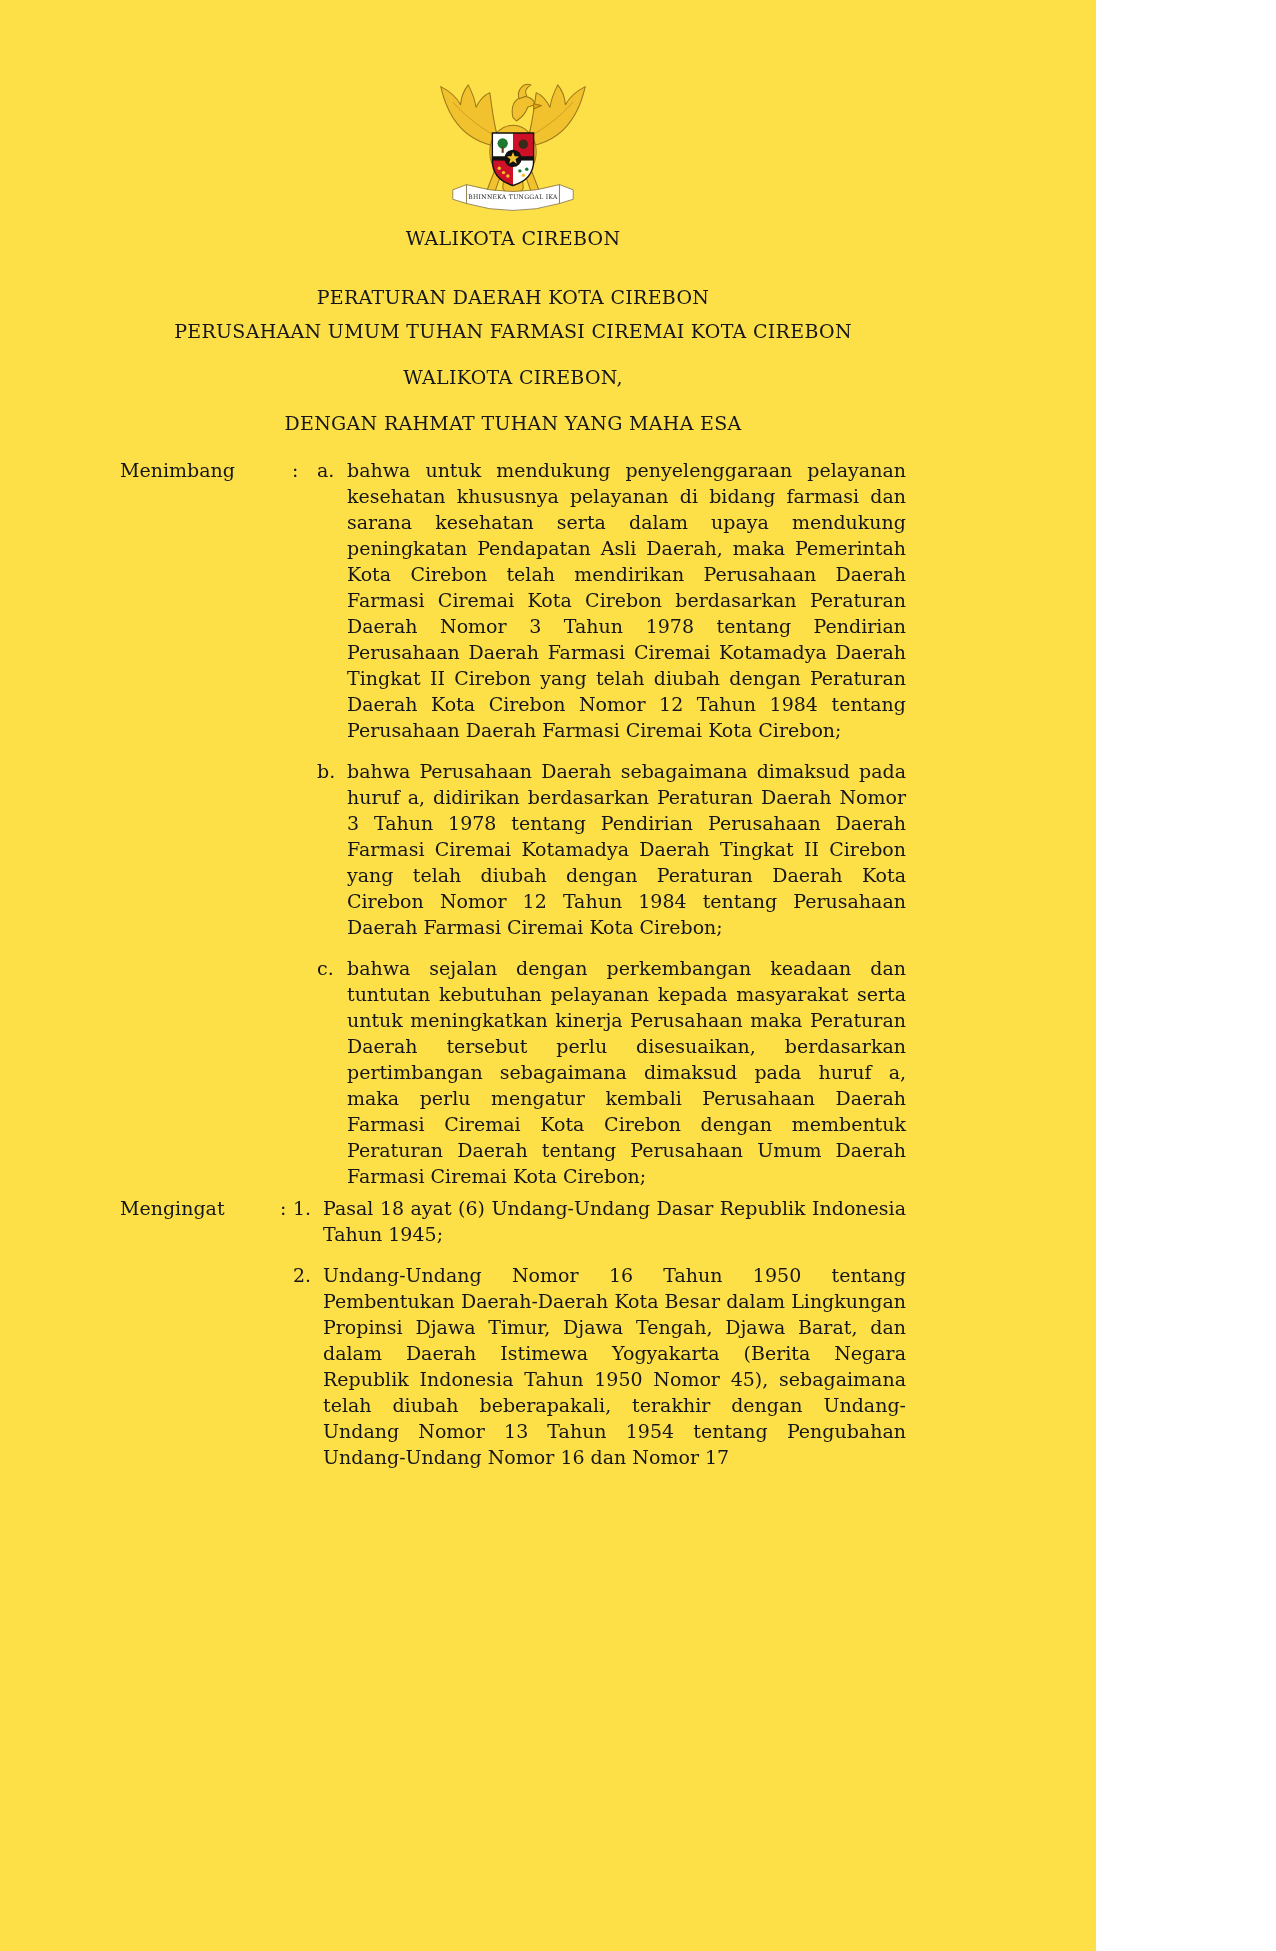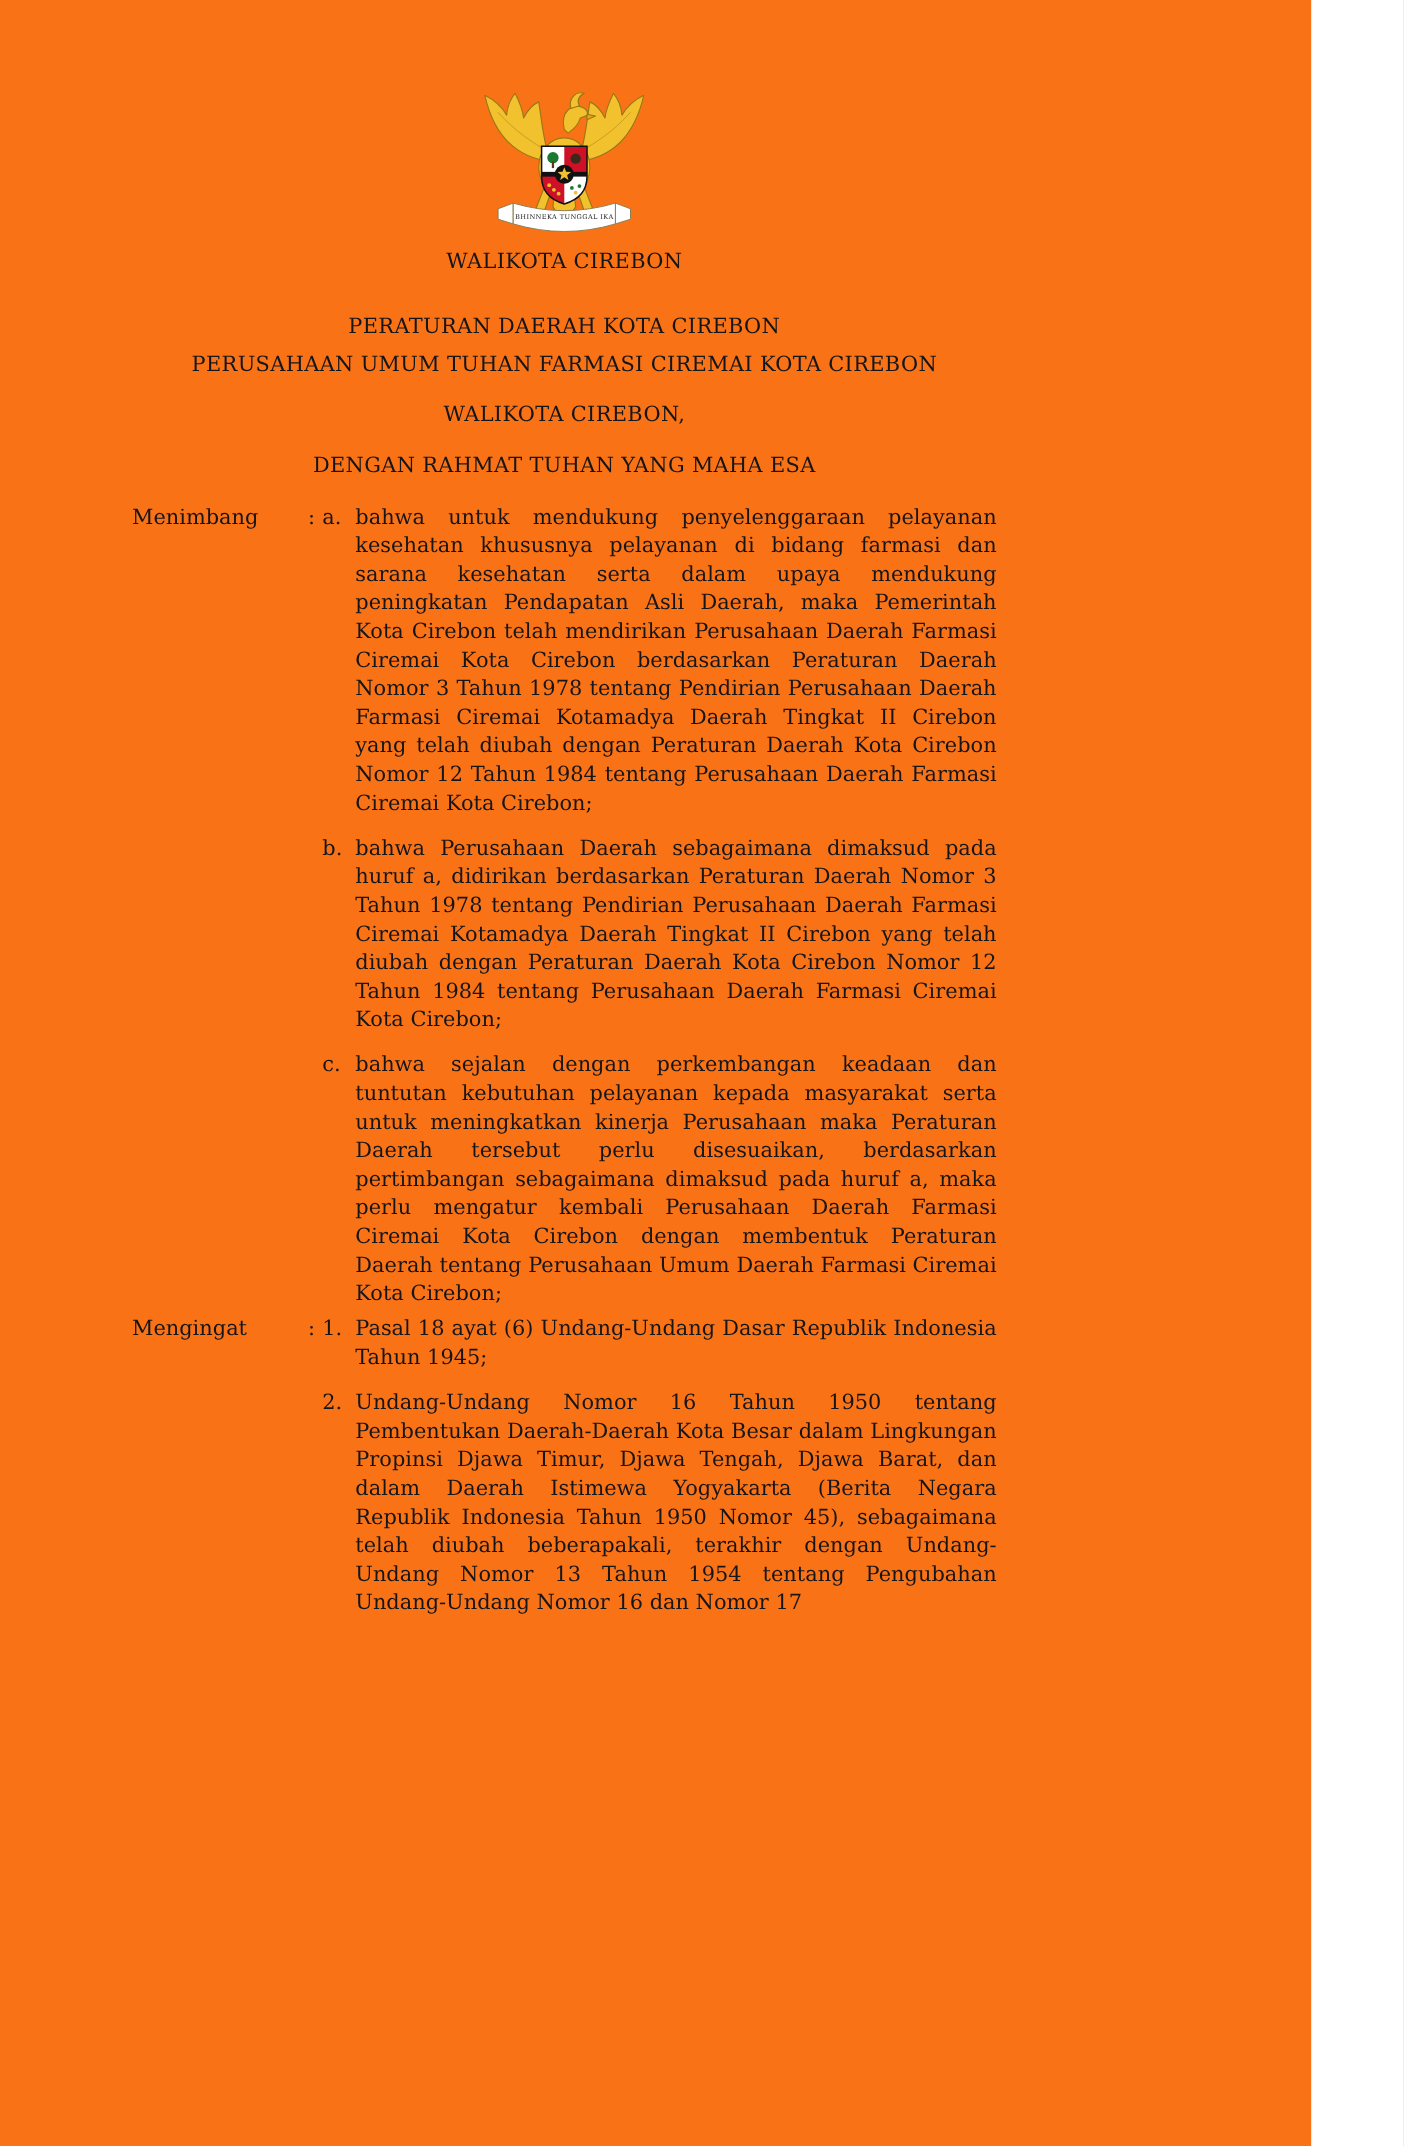--- a/index.html
+++ b/index.html
@@ -1,20 +1,20 @@
 <!DOCTYPE html>
 <html><head>
 <meta charset="utf-8">
 <style>
   * { margin:0; padding:0; box-sizing:border-box; }
   html,body { background:#ffffff; }
   .page {
     position:relative;
-    width:1192px; height:1951px;
-    background:#f97316;
+    width:1096px; height:1951px;
+    background:#fde047;
     font-family:"DejaVu Serif","Liberation Serif",serif;
     color:#15151a;
     overflow:hidden;
   }
   .doc {
     position:absolute; left:120px; top:64px; width:786px;
   }
   .emblem-wrap { text-align:center; margin-bottom:4px; }
   .h {
     text-align:center;
@@ -23,21 +23,21 @@
     line-height:27px;
   }
   .gov-lines { margin-top:0; }
   .title-block { margin-top:32px; }
   .title-block .h { margin-bottom:7px; }
   .wide-num { word-spacing:7px; }
   .invocation { margin-top:19px; }
   .authority { margin-top:19px; }
   .body-block { margin-top:20px; font-size:19px; line-height:26px; }
   .hang-row { display:flex; align-items:flex-start; margin-top:6px; }
-  .hang-row:first-child { margin-top:0; }
+  .hang-row:first-child { margin-top:0;gap:12px; }
   .col-label { width:160px; flex:0 0 160px; }
   .col-colon { width:13px; flex:0 0 13px; }
   .col-items { flex:1 1 auto; }
   .list-item { display:flex; align-items:flex-start; margin-top:15px; }
   .list-item:first-child { margin-top:0; }
   .li-marker { width:30px; flex:0 0 30px; }
   .li-text { flex:1 1 auto; text-align:justify; }
   svg { display:inline-block; vertical-align:top; }
 </style>
 </head>

